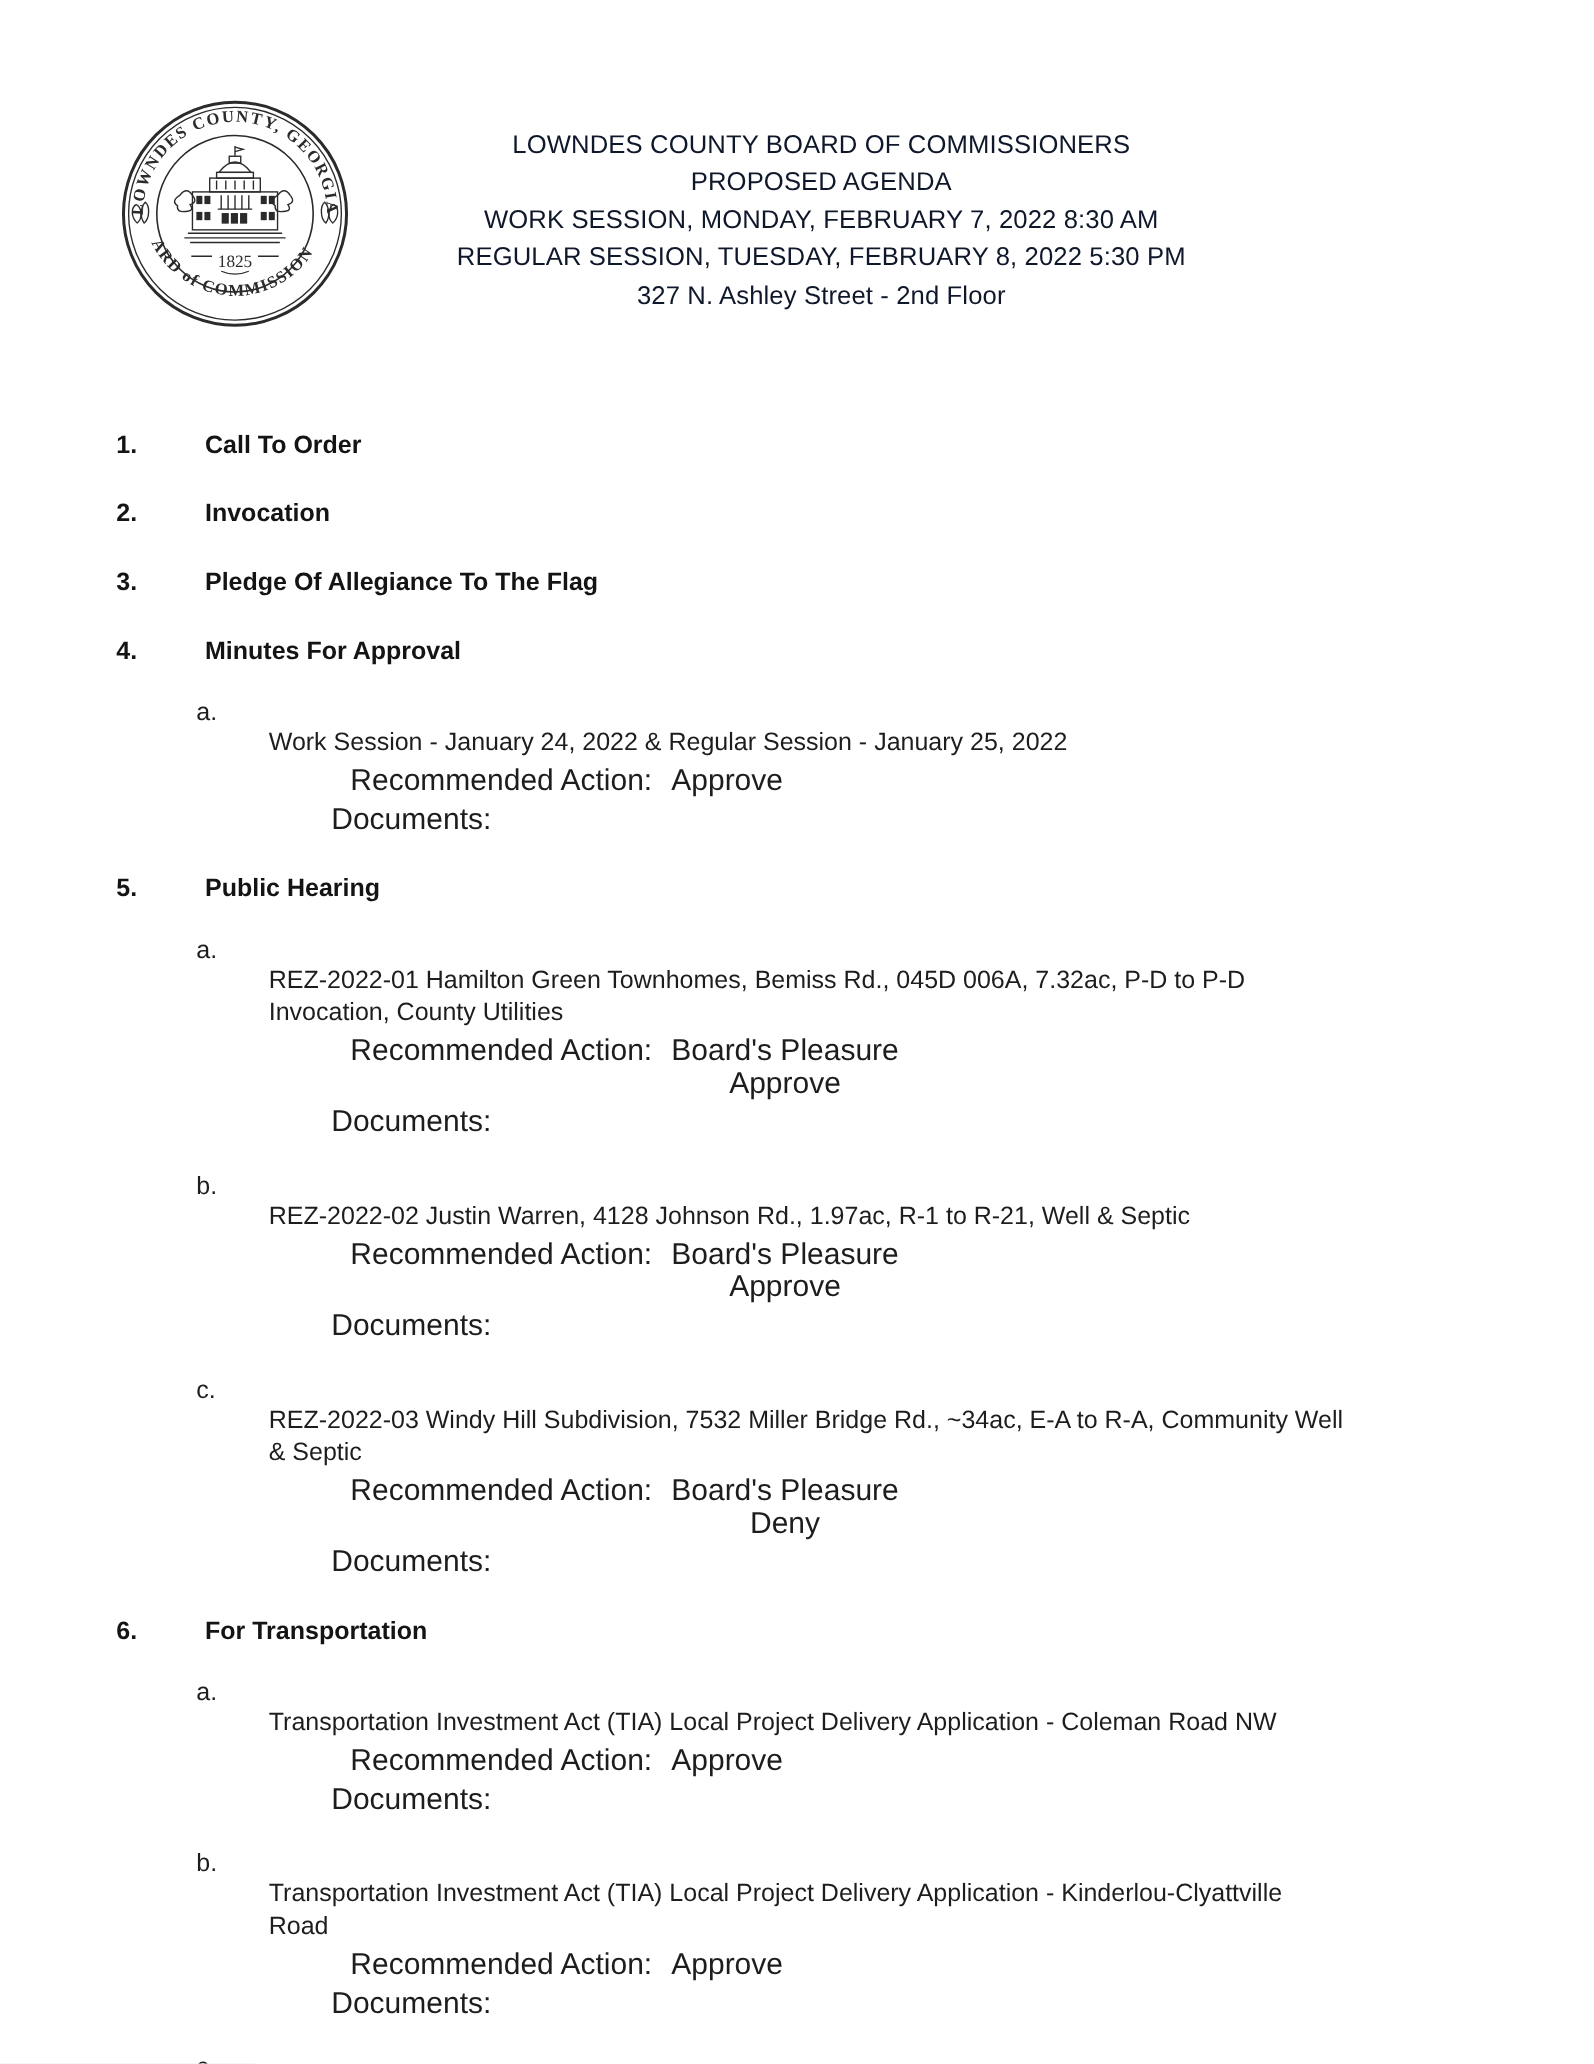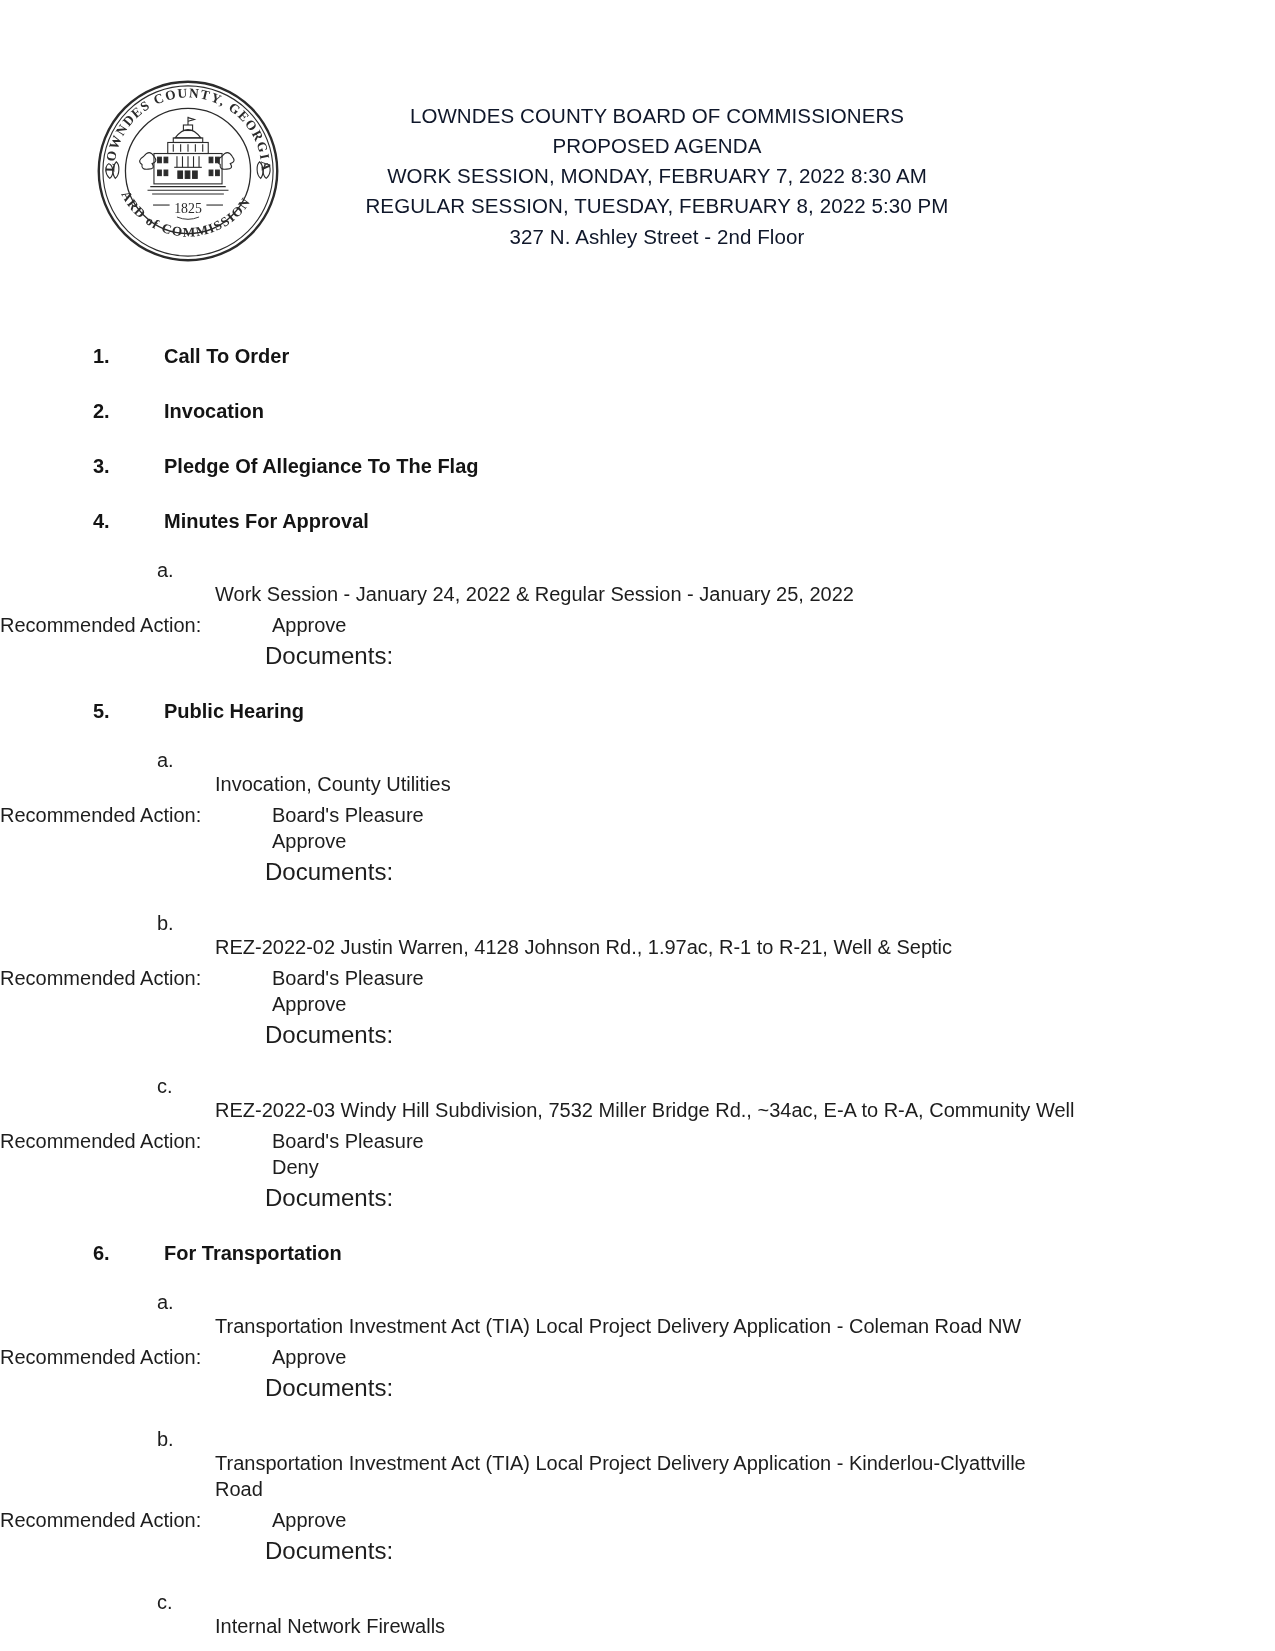--- a/index.html
+++ b/index.html
@@ -34,21 +34,21 @@
   .sec-head { display:flex; margin-left:93px; font-weight:bold; font-size:20px; color:#141414; }
   .sec-num { width:71px; flex:0 0 71px; }
   .sec-title { white-space:nowrap; }
 
   .subitem { margin-top:23px; }
   .subitem + .subitem { margin-top:25px; }
   .sub-head { display:flex; margin-left:157px; font-size:20px; }
   .sub-letter { width:58px; flex:0 0 58px; }
   .sub-lines { white-space:nowrap;margin-top:24px; }
 
-  .ra { display:flex; margin-top:5px; font-size:20px; }
+  .ra { display:flex; margin-left:265px; margin-top:5px; font-size:24px;text-align:center; }
   .ra-label { width:272px; flex:0 0 272px; }
   .ra-vals { white-space:nowrap; }
 
   .docs { margin-left:265px; margin-top:5px; font-size:24px; }
 
   
   .seal text { fill:#2b2b2b; }
 </style>
 </head>
 <body>
@@ -193,20 +193,21 @@
     <div class="section">
       <div class="sec-head row">
         <span class="sec-num">5.</span>
         <span class="sec-title">Public Hearing</span>
       </div>
 
       <div class="subitem">
         <div class="sub-head row">
           <span class="sub-letter">a.</span>
           <div class="sub-lines">
+            <div class="row">REZ-2022-01 Hamilton Green Townhomes, Bemiss Rd., 045D 006A, 7.32ac, P-D to P-D</div>
             <div class="row">Invocation, County Utilities</div>
           </div>
         </div>
         <div class="ra row">
           <span class="ra-label">Recommended Action:</span>
           <div class="ra-vals">
             <div class="row">Board's Pleasure</div>
             <div class="row">Approve</div>
           </div>
         </div>
@@ -228,20 +229,21 @@
           </div>
         </div>
         <div class="docs row">Documents:</div>
       </div>
 
       <div class="subitem">
         <div class="sub-head row">
           <span class="sub-letter">c.</span>
           <div class="sub-lines">
             <div class="row">REZ-2022-03 Windy Hill Subdivision, 7532 Miller Bridge Rd., ~34ac, E-A to R-A, Community Well</div>
+            <div class="row">&amp; Septic</div>
           </div>
         </div>
         <div class="ra row">
           <span class="ra-label">Recommended Action:</span>
           <div class="ra-vals">
             <div class="row">Board's Pleasure</div>
             <div class="row">Deny</div>
           </div>
         </div>
         <div class="docs row">Documents:</div>

